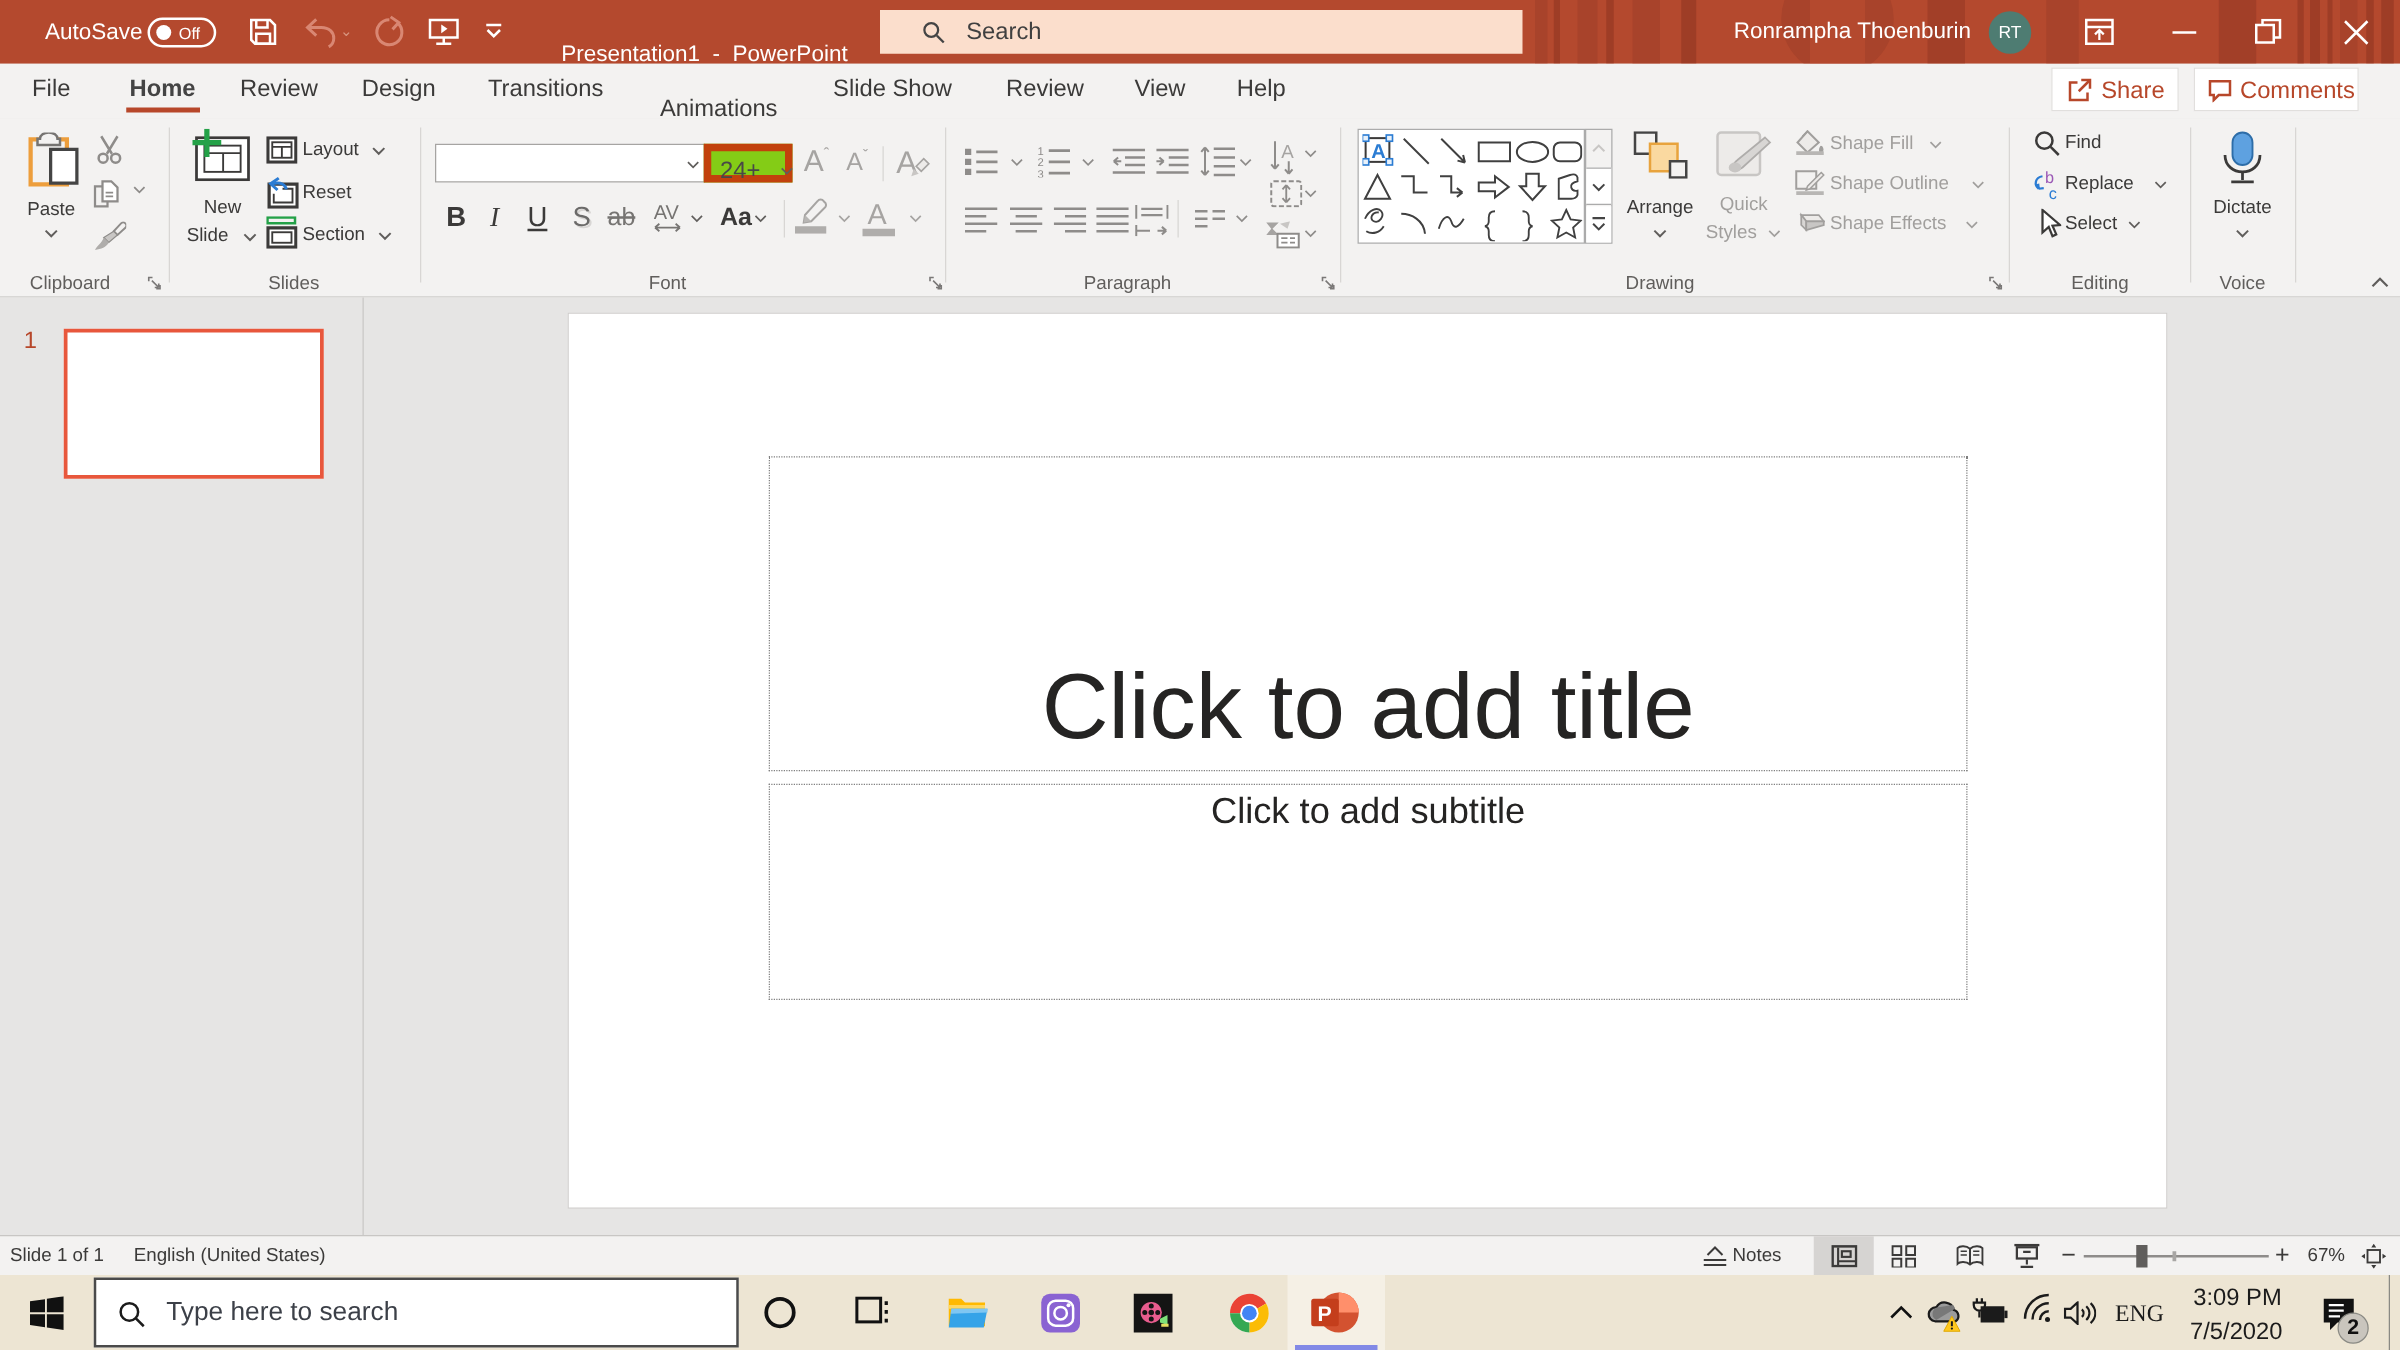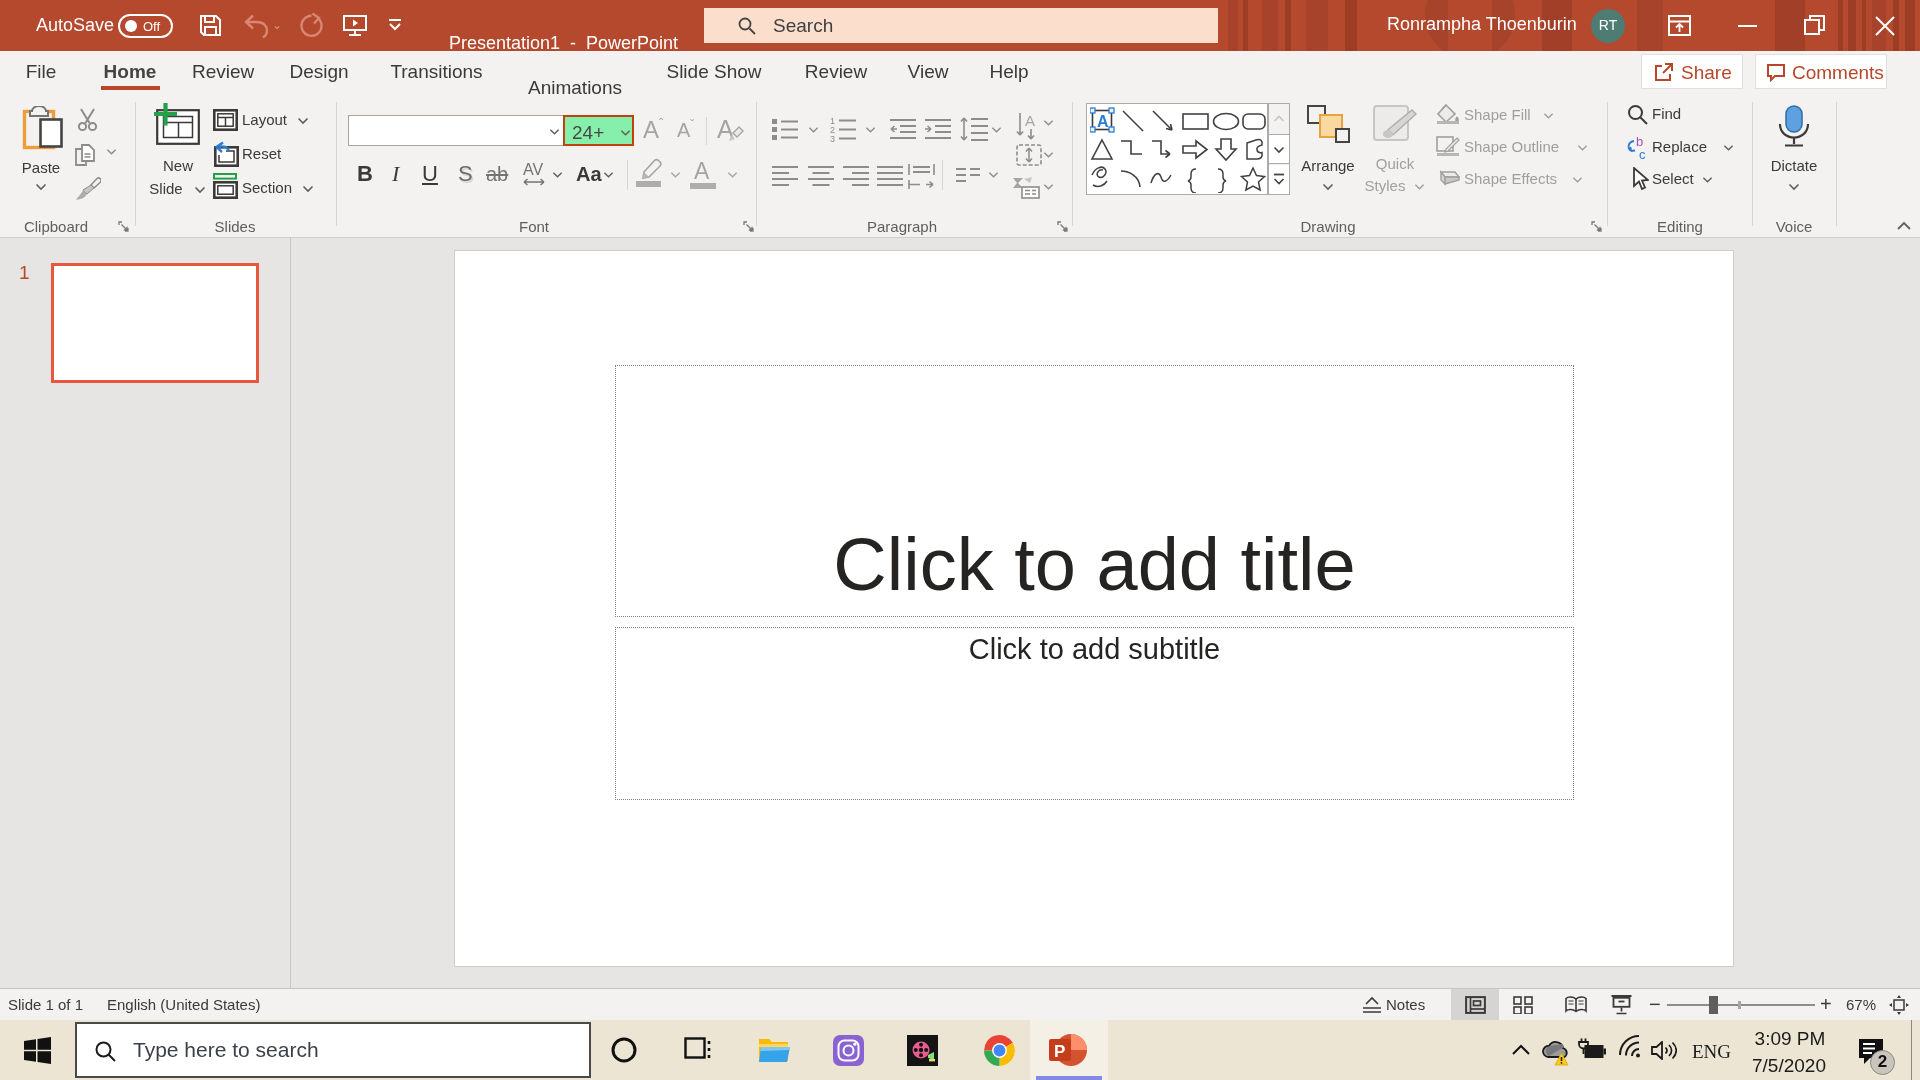--- a/index.html
+++ b/index.html
@@ -233,21 +233,21 @@
         <path d="M1.5 1.5 L6 6 L10.5 1.5" fill="none" stroke="#605E5C" stroke-width="1.6"></path>
       </svg>
     <div class="glabel" style="left:185px;width:100px;">Slides</div>
     <div class="gsep" style="left:336px;"></div>
 
     <div class="abs" style="left:348px;top:20px;width:216px;height:31px;background:#fff;border:1px solid #A6A4A2;">
       <svg class="abs" style="left:200px;top:12px;" width="11" height="8" viewBox="0 0 12 8">
           <path d="M1.5 1.5 L6 6 L10.5 1.5" fill="none" stroke="#605E5C" stroke-width="1.5"></path>
         </svg>
     </div>
-    <div class="abs" style="left:563px;top:20px;width:71px;height:31px;background:#86efac;border:2px solid #c2410c;">
+    <div class="abs" style="left:563px;top:20px;width:71px;height:31px;background:#84cc16;border:6px solid #c2410c;">
       <div class="abs" style="left:7px;top:5px;font-size:19px;color:#494847;">24+</div>
       <svg class="abs" style="left:55px;top:12px;" width="11" height="8" viewBox="0 0 12 8">
           <path d="M1.5 1.5 L6 6 L10.5 1.5" fill="none" stroke="#605E5C" stroke-width="1.5"></path>
         </svg>
     </div>
     <div class="abs" style="left:643px;top:21px;font-size:24px;color:#A6A4A2;">A<span style="font-size:13px;position:relative;top:-10px;">ˆ</span></div>
     <div class="abs" style="left:677px;top:24px;font-size:20px;color:#A6A4A2;">A<span style="font-size:12px;position:relative;top:-8px;">ˇ</span></div>
     <div class="abs" style="left:706px;top:22px;width:1px;height:28px;background:#D8D6D4;"></div>
     <svg class="abs" style="left:716px;top:21px;" width="28" height="30" viewBox="0 0 28 30">
       <text x="1" y="22" font-size="25" fill="#A6A4A2" font-family="Liberation Sans">A</text>

